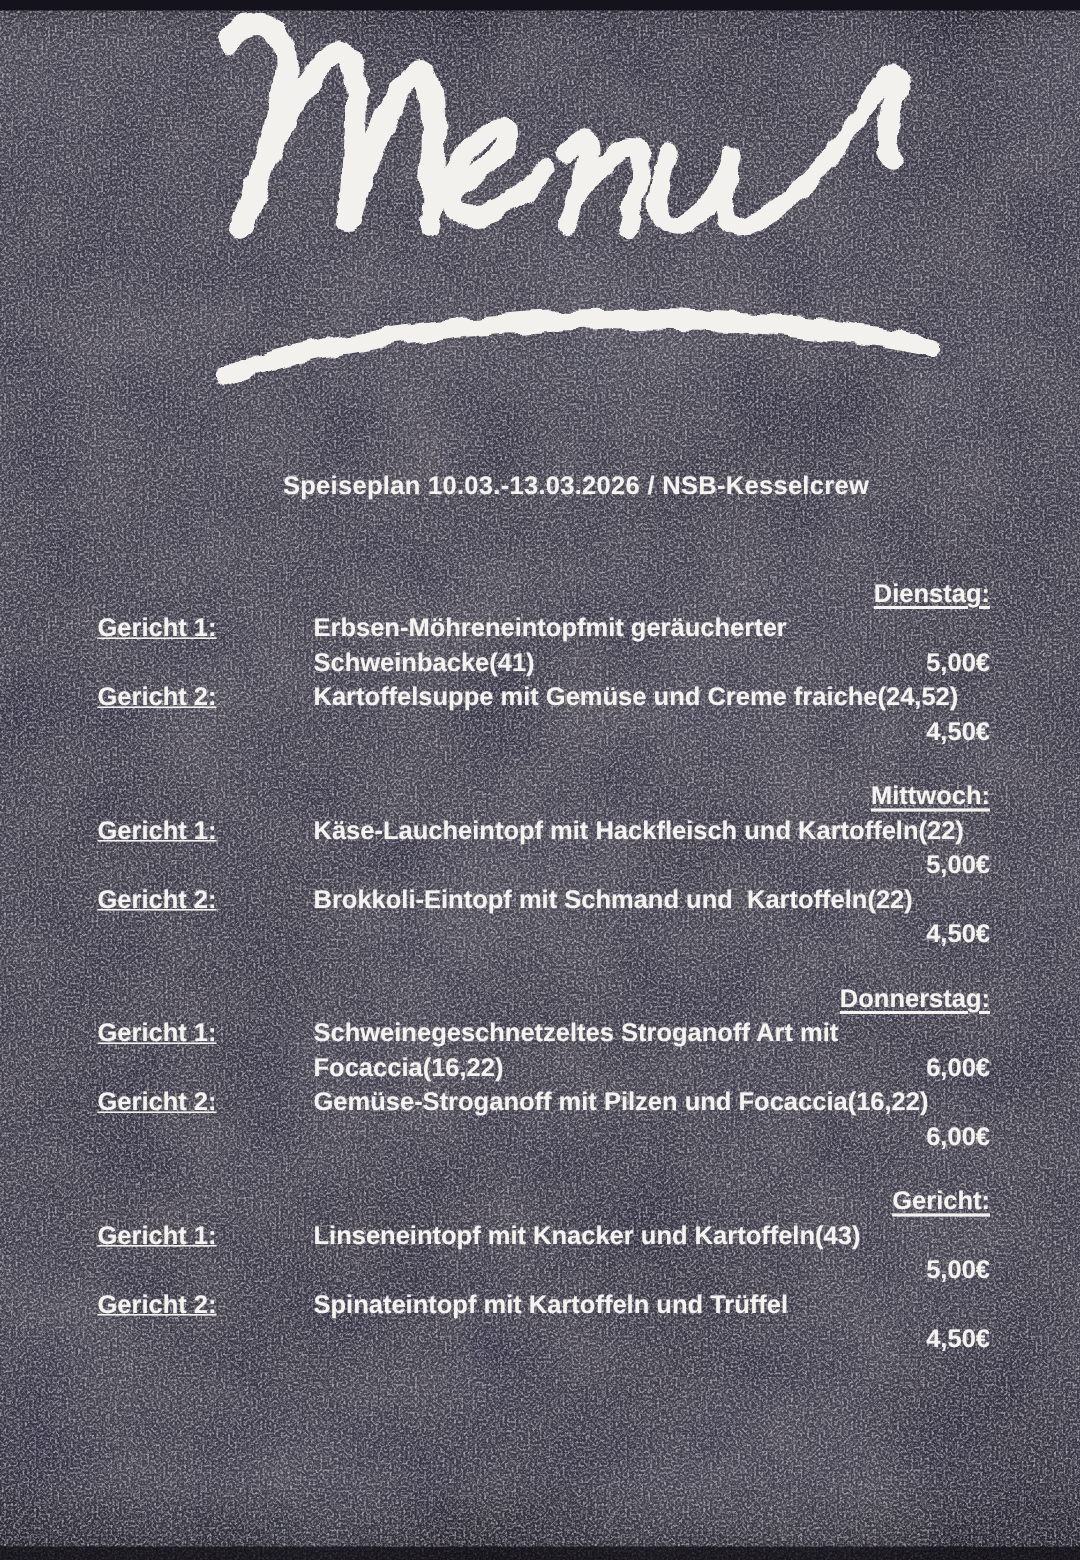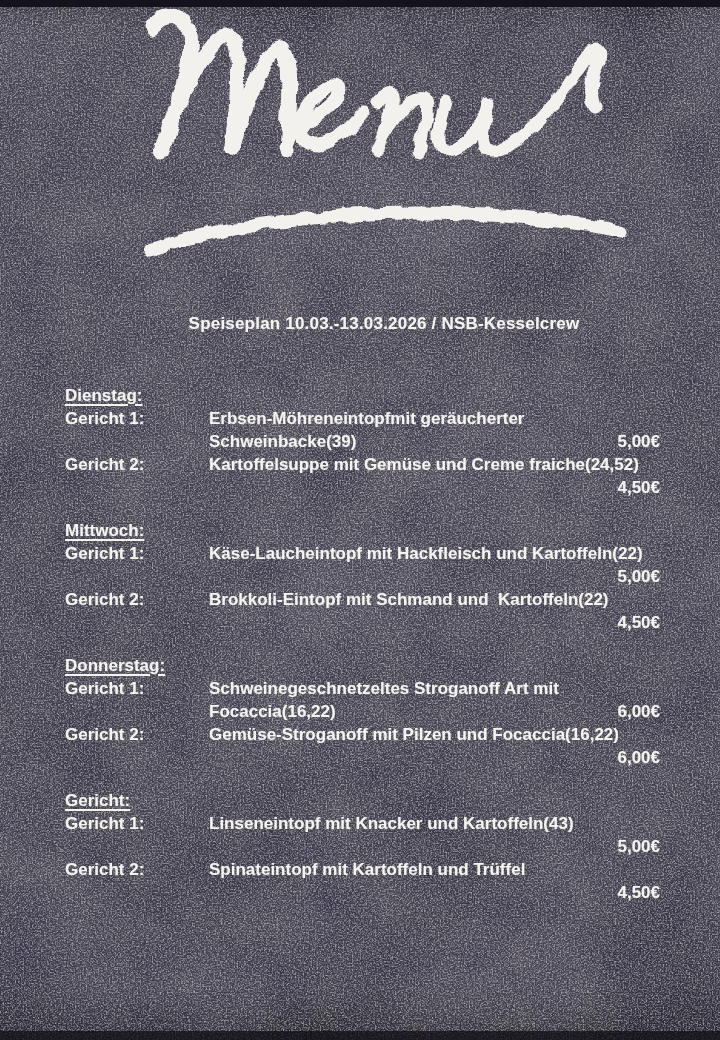--- a/index.html
+++ b/index.html
@@ -35,31 +35,31 @@
   .subtitle {
     position: absolute;
     top: 312px; left: 0; width: 720px;
     text-align: center;
     font-size: 17px; font-weight: bold; line-height: 23px;
     letter-spacing: 0.2px;
   }
   .content {
     position: absolute;
     left: 41px; right: 60px; top: 384px;
-    font-size: 17px; font-weight: bold; line-height: 23px;
+    font-size: 17px; font-weight: bold; line-height: 23px; text-align: right;
   }
   .day { margin-bottom: 20px; }
   .day-name {
     margin: 0; font-size: 17px; font-weight: bold; line-height: 23px;
     text-decoration: underline;
     text-underline-offset: 3px;
     text-decoration-thickness: 2px;
   }
   .line { position: relative; height: 23px; }
-  .col-label { position: absolute; left: 0; white-space: pre; }
+  .col-label { position: absolute; left: 0; white-space: pre; text-decoration: underline; }
   .col-desc  { position: absolute; left: 144px; white-space: pre; }
   .col-price { position: absolute; right: 0; }
 </style>
 </head>
 <body>
 
 <div class="stage">
   <div class="board"></div>
 
   <svg class="texture-svg" width="720" height="1040" viewBox="0 0 720 1040" aria-hidden="true">
@@ -110,21 +110,21 @@
   <div class="content chalk-text">
 
     <section class="day">
       <h2 class="day-name">Dienstag:</h2>
       <div>
         <div class="line">
           <span class="col-label">Gericht 1:</span>
           <span class="col-desc">Erbsen-Möhreneintopfmit geräucherter</span>
         </div>
         <div class="line">
-          <span class="col-desc">Schweinbacke(39)</span>
+          <span class="col-desc">Schweinbacke(41)</span>
           <span class="col-price">5,00€</span>
         </div>
       </div>
       <div>
         <div class="line">
           <span class="col-label">Gericht 2:</span>
           <span class="col-desc">Kartoffelsuppe mit Gemüse und Creme fraiche(24,52)</span>
         </div>
         <div class="line">
           <span class="col-desc"></span>

